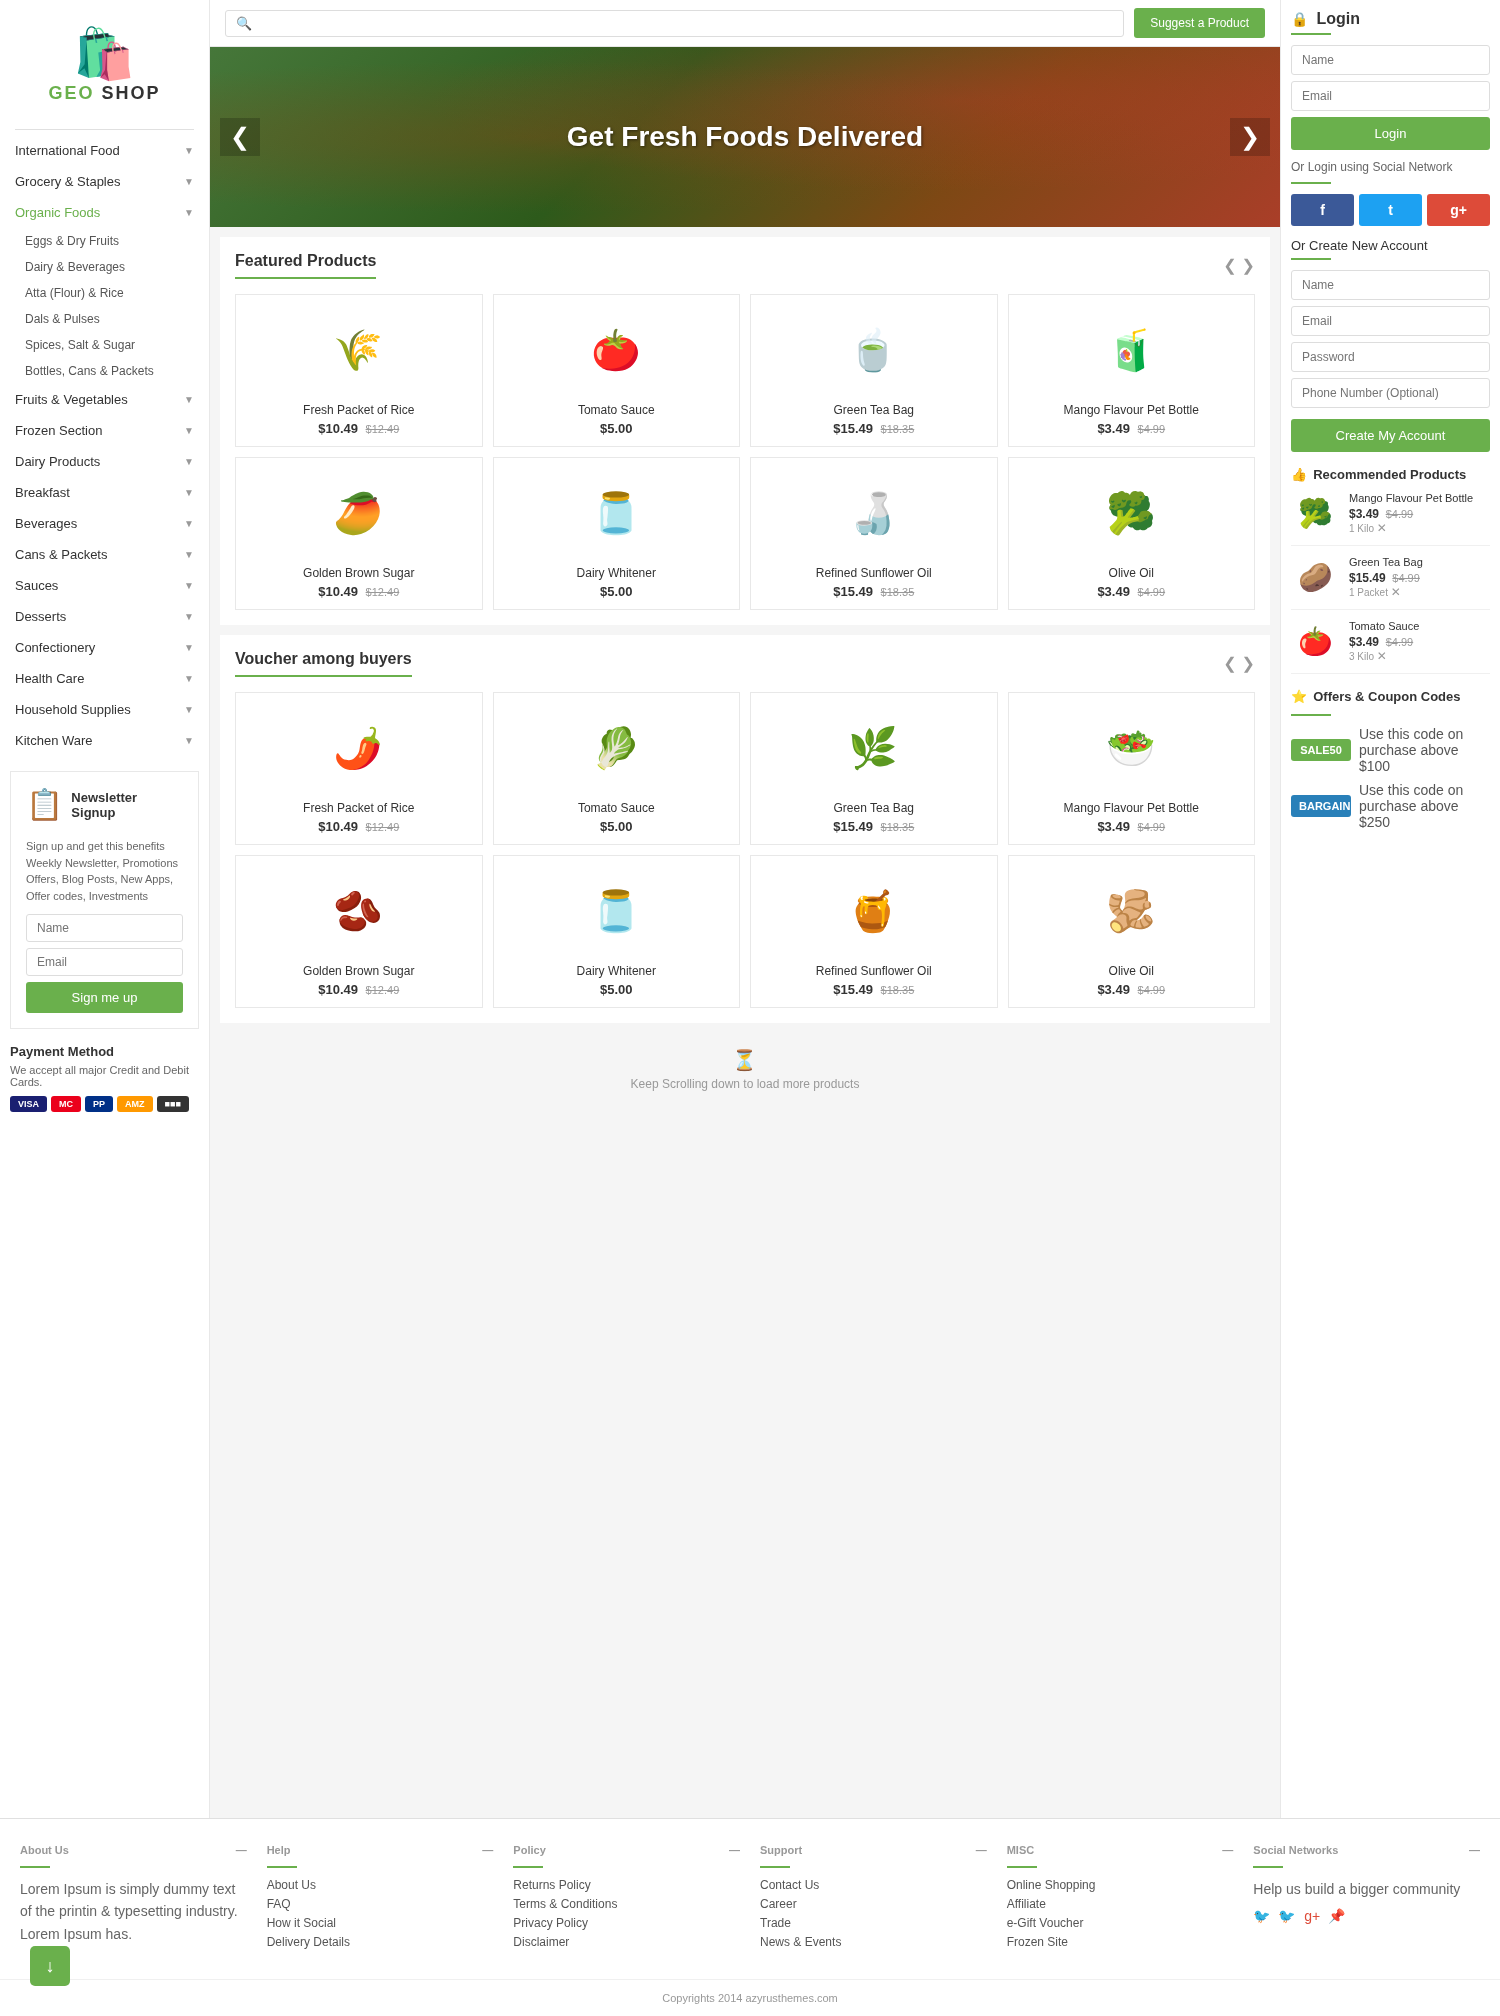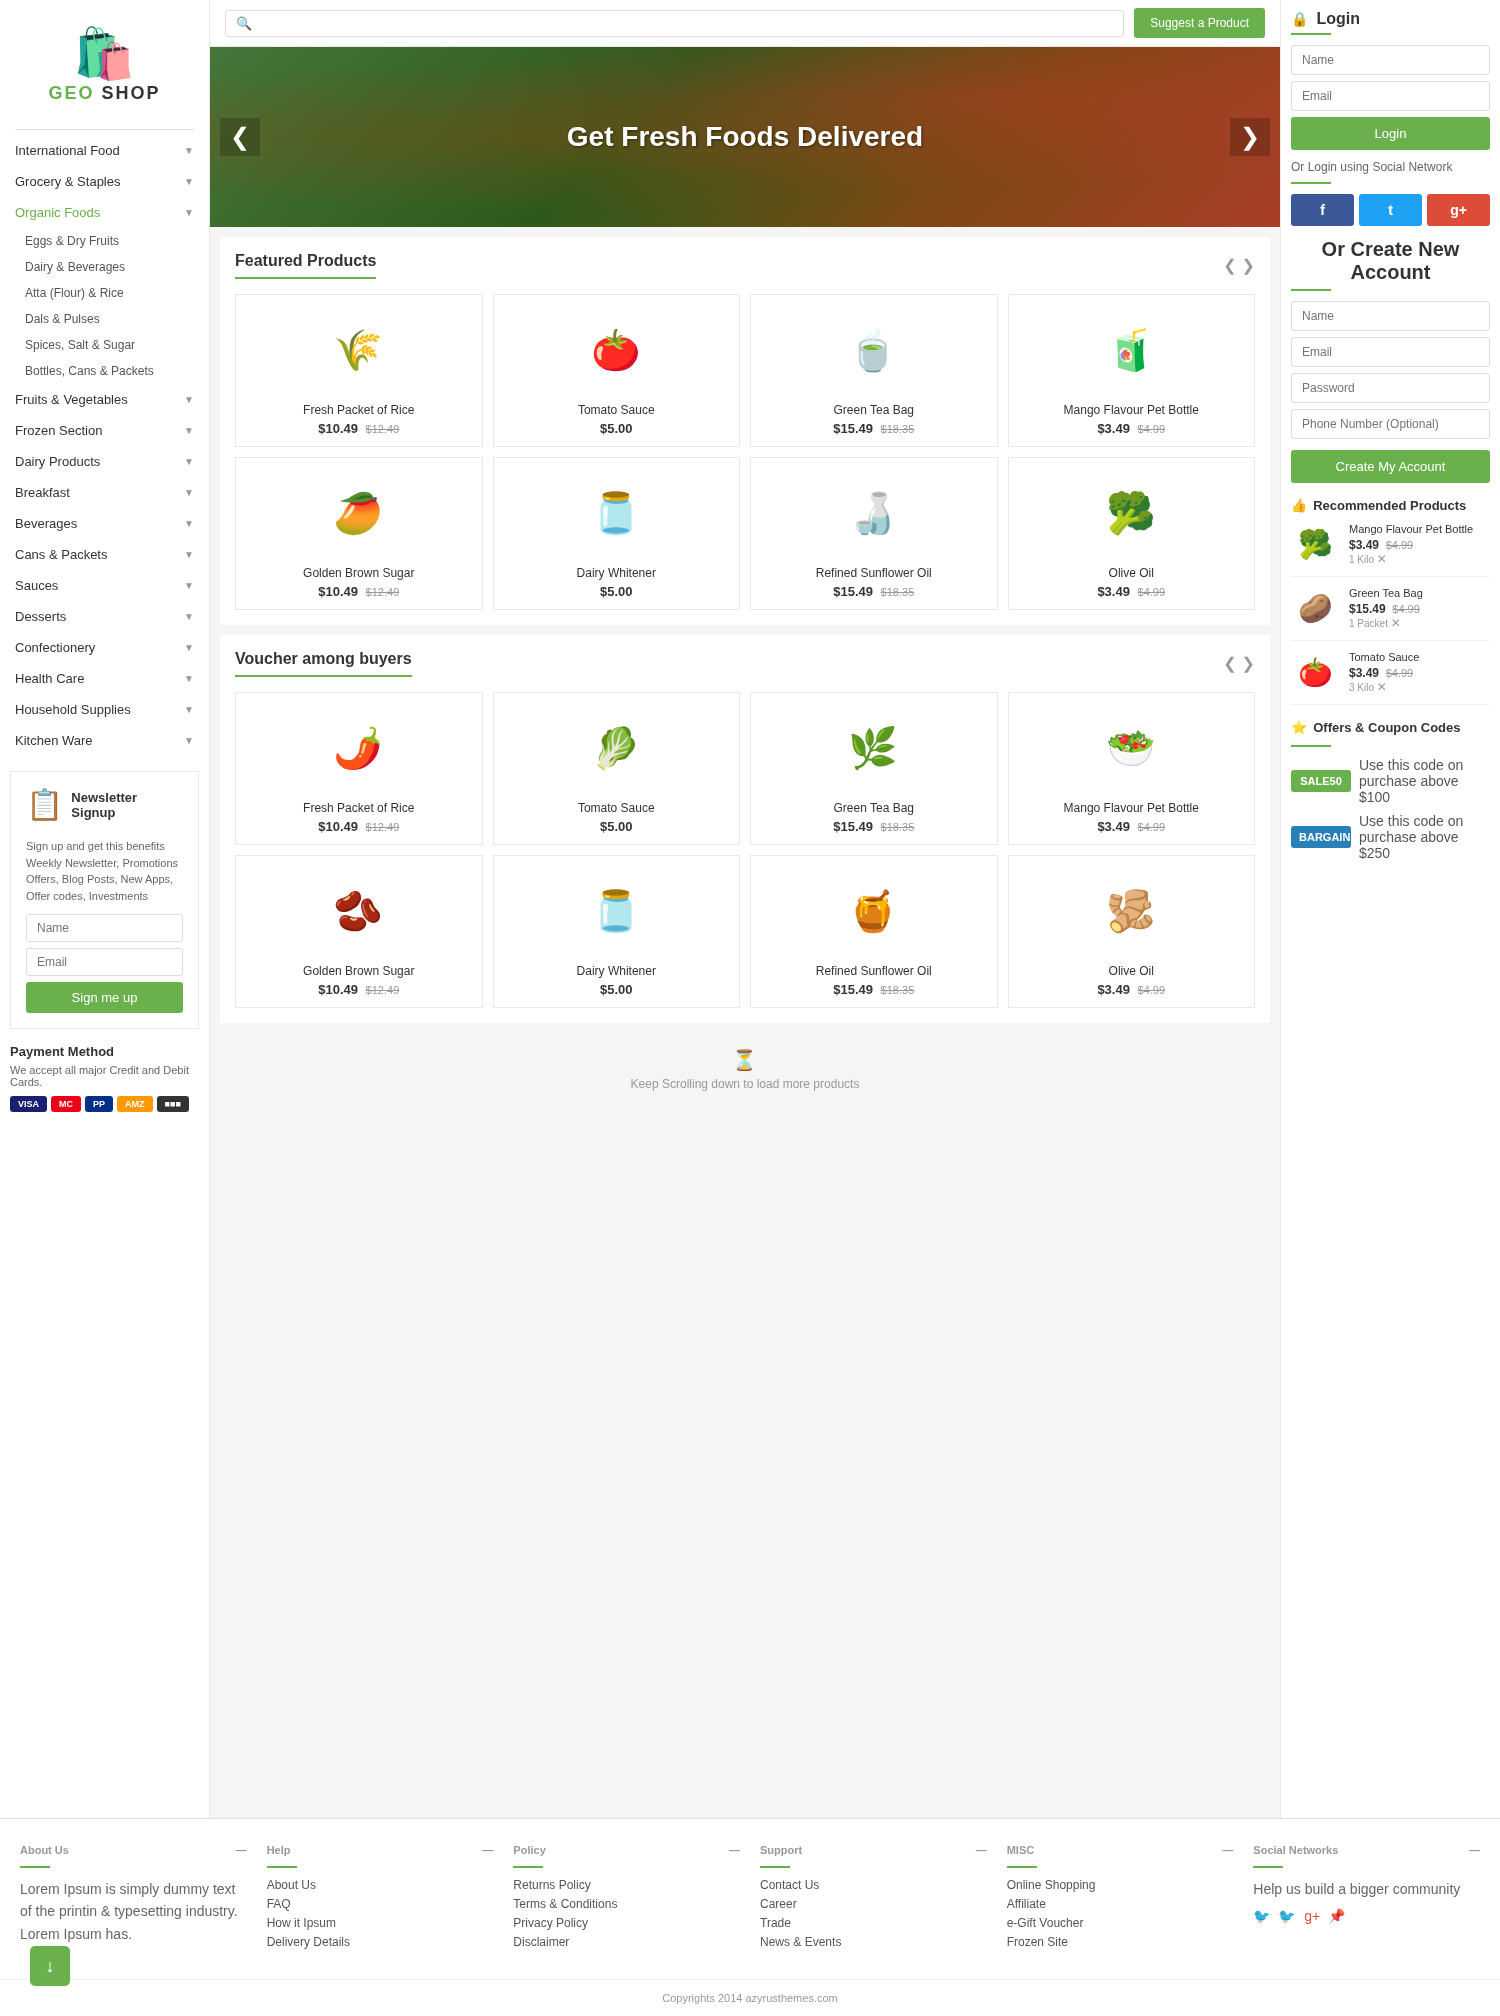--- a/index.html
+++ b/index.html
@@ -93,21 +93,21 @@
     .panel-divider { border: none; border-top: 2px solid #6ab04c; width: 40px; margin: 5px 0 10px; }
     .panel-input { width: 100%; border: 1px solid #ddd; padding: 7px 10px; margin-bottom: 6px; font-size: 12px; color: #999; border-radius: 3px; outline: none; }
     .login-btn { width: 100%; background: #6ab04c; color: #fff; border: none; padding: 9px; font-size: 13px; border-radius: 3px; cursor: pointer; }
     .social-login-title { font-size: 12px; color: #666; margin: 10px 0 8px; }
     .social-btns { display: flex; gap: 5px; }
     .social-btn { flex: 1; padding: 8px 5px; color: #fff; border: none; border-radius: 3px; cursor: pointer; font-size: 14px; font-weight: bold; }
     .social-btn.fb { background: #3b5998; }
     .social-btn.tw { background: #1da1f2; }
     .social-btn.gp { background: #dd4b39; }
 
-    .create-account-title { font-size: 20px; font-weight: bold; margin: 12px 0 5px; text-align: center; }
+    .create-account-title { font-size: 13px; font-weight: normal; margin: 12px 0 5px; }
     .create-btn { width: 100%; background: #6ab04c; color: #fff; border: none; padding: 9px; font-size: 13px; border-radius: 3px; cursor: pointer; margin-top: 5px; }
 
     
     .rec-section { margin-top: 15px; }
     .rec-title { font-size: 13px; font-weight: bold; margin-bottom: 10px; display: flex; align-items: center; gap: 6px; }
     .rec-item { display: flex; align-items: center; gap: 8px; margin-bottom: 10px; padding-bottom: 10px; border-bottom: 1px solid #f0f0f0; }
     .rec-img { font-size: 28px; width: 50px; text-align: center; }
     .rec-info { flex: 1; }
     .rec-name { font-size: 11px; color: #333; margin-bottom: 2px; }
     .rec-price { font-size: 12px; font-weight: bold; }
@@ -558,21 +558,21 @@
       </div>
 
       <div class="footer-col">
         <div class="footer-col-title">
           <span>Help</span>
           <span>—</span>
         </div>
         <div class="footer-divider"></div>
         <a class="footer-link">About Us</a>
         <a class="footer-link">FAQ</a>
-        <a class="footer-link">How it Ipsum</a>
+        <a class="footer-link">How it Social</a>
         <a class="footer-link">Delivery Details</a>
       </div>
 
       <div class="footer-col">
         <div class="footer-col-title">
           <span>Policy</span>
           <span>—</span>
         </div>
         <div class="footer-divider"></div>
         <a class="footer-link">Returns Policy</a>

